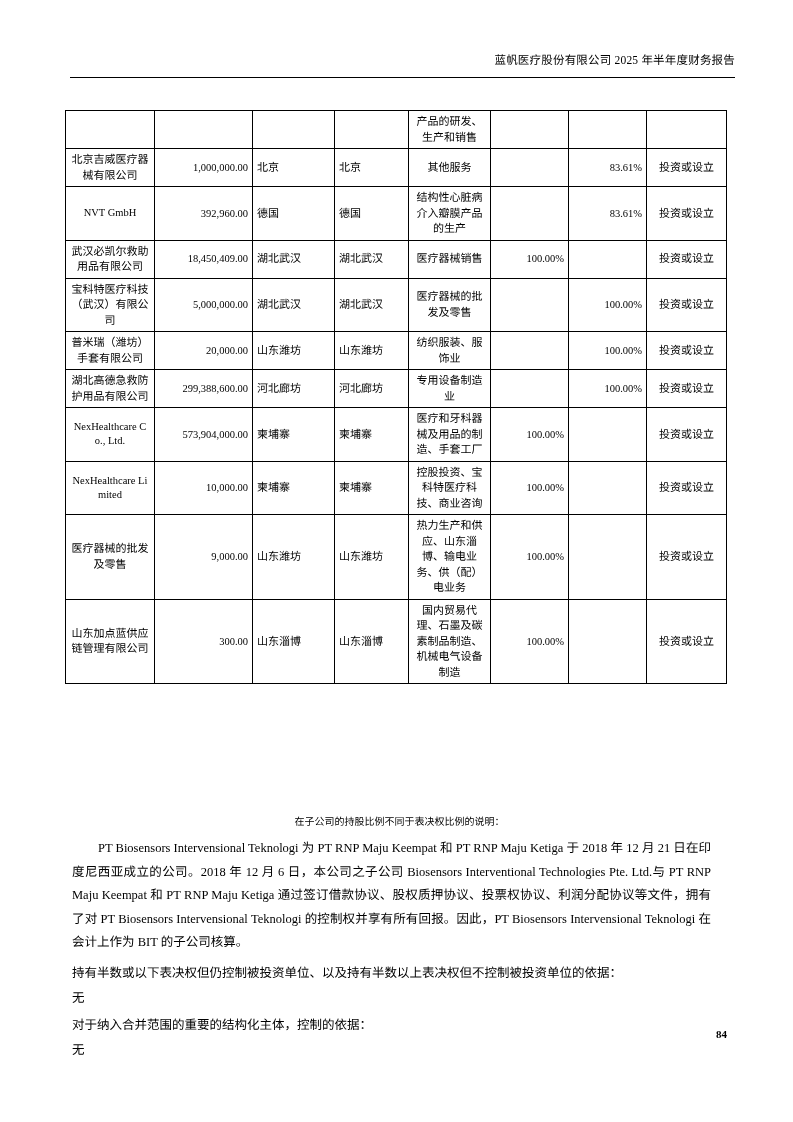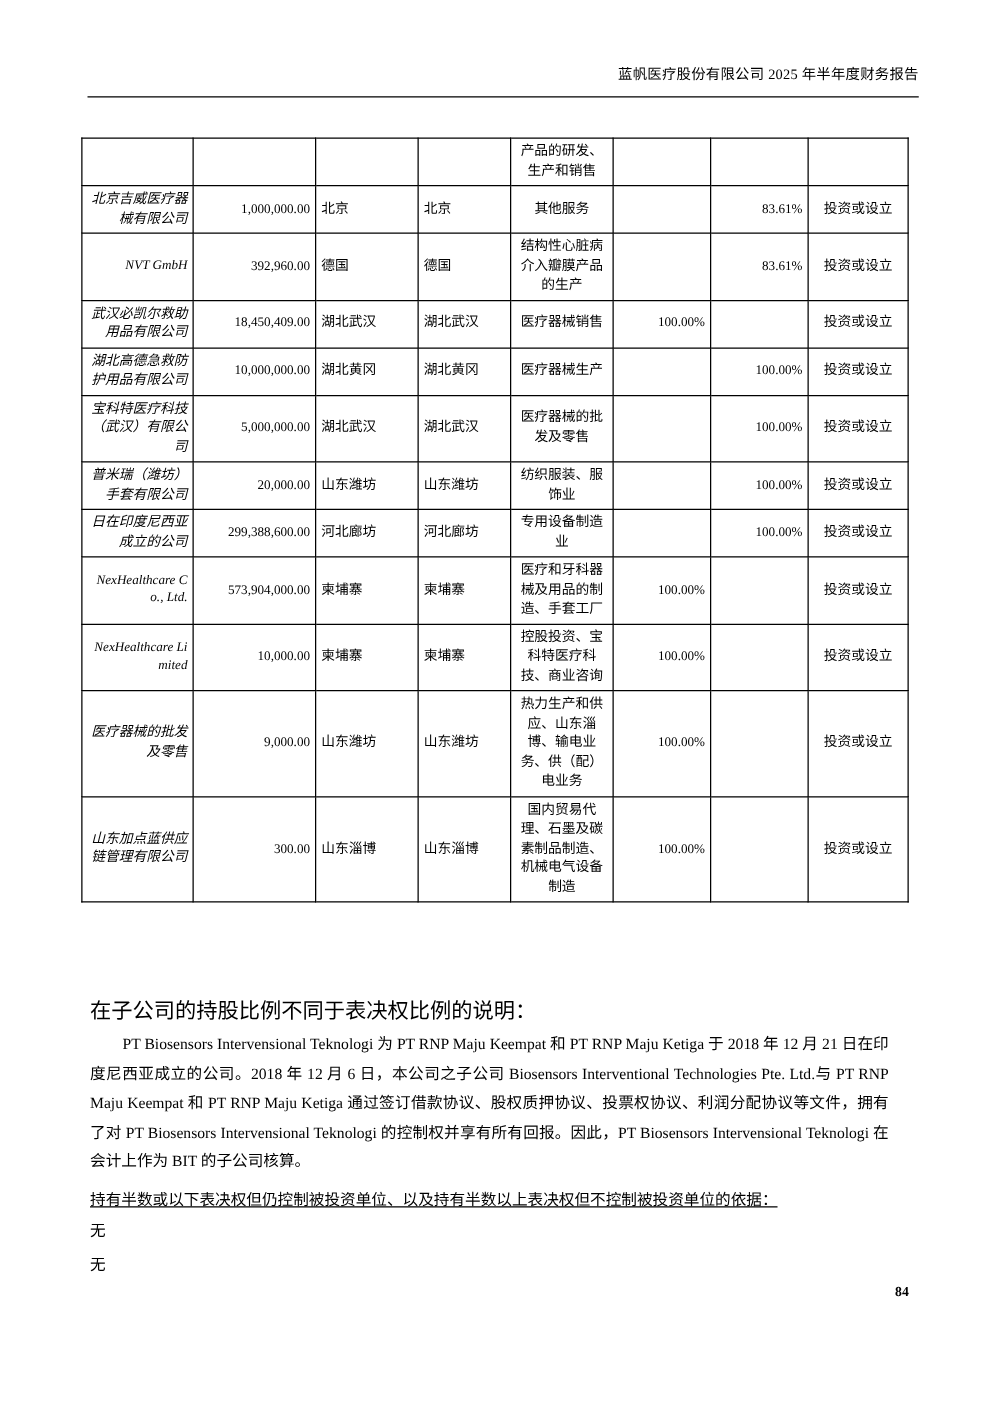--- a/index.html
+++ b/index.html
@@ -68,53 +68,53 @@
   
   col.c1 { width: 89px; }
   col.c2 { width: 98px; }
   col.c3 { width: 82px; }
   col.c4 { width: 74px; }
   col.c5 { width: 82px; }
   col.c6 { width: 78px; }
   col.c7 { width: 78px; }
   col.c8 { width: 80px; }
 
-  td.name      { text-align: right;   font-size: 11px; font-style: italic; }
+  td.name      { text-align: center;   font-size: 11px; }
   td.name.latin{ font-family: "Liberation Serif", serif; font-size: 10.5px; line-height: 14px;}
   td.amount    { text-align: right;  font-size: 10.5px; white-space: nowrap; padding-right: 5px;}
   td.place     { text-align: left;   font-size: 11px; padding-left: 6px;}
   td.biz       { text-align: center; font-size: 11px; }
   td.pct       { text-align: right;  font-size: 10.5px; padding-right: 5px; white-space: nowrap;}
   td.how       { text-align: center; font-size: 11px; white-space: nowrap;}
 
   
   .body-copy {
     position: absolute;
     left: 72px;
     top: 798px;
     width: 655px;
     font-size: 12.5px;
     line-height: 23.5px;
   }
   .lead {
-    font-size: 17px;
+    font-size: 10px;
     line-height: 22px;
-    margin: 0 0 4px 0;
+    margin: 13px 0 4px 0;
+    text-align: center;
   }
   p.para {
     margin: 0 16px 6px 0;
     text-indent: 26px;
     text-align: justify;
     text-justify: inter-ideograph;
     line-height: 23.5px;
   }
   p.tight {
     margin: 0;
     line-height: 25px;
-    text-decoration: underline;
   }
   p.answer {
     margin: 0 0 2px 0;
     line-height: 25px;
   }
 
   
   .page-no {
     position: absolute;
     left: 0;
@@ -180,51 +180,41 @@
             <td class="name">武汉必凯尔救助用品有限公司</td>
             <td class="amount">18,450,409.00</td>
             <td class="place">湖北武汉</td>
             <td class="place">湖北武汉</td>
             <td class="biz">医疗器械销售</td>
             <td class="pct">100.00%</td>
             <td class="pct"></td>
             <td class="how">投资或设立</td>
           </tr>
           <tr>
-            <td class="name">湖北高德急救防护用品有限公司</td>
-            <td class="amount">10,000,000.00</td>
-            <td class="place">湖北黄冈</td>
-            <td class="place">湖北黄冈</td>
-            <td class="biz">医疗器械生产</td>
-            <td class="pct"></td>
-            <td class="pct">100.00%</td>
-            <td class="how">投资或设立</td>
-          </tr>
-          <tr>
             <td class="name">宝科特医疗科技（武汉）有限公司</td>
             <td class="amount">5,000,000.00</td>
             <td class="place">湖北武汉</td>
             <td class="place">湖北武汉</td>
             <td class="biz">医疗器械的批发及零售</td>
             <td class="pct"></td>
             <td class="pct">100.00%</td>
             <td class="how">投资或设立</td>
           </tr>
           <tr>
             <td class="name">普米瑞（潍坊）手套有限公司</td>
             <td class="amount">20,000.00</td>
             <td class="place">山东潍坊</td>
             <td class="place">山东潍坊</td>
             <td class="biz">纺织服装、服饰业</td>
             <td class="pct"></td>
             <td class="pct">100.00%</td>
             <td class="how">投资或设立</td>
           </tr>
           <tr>
-            <td class="name">日在印度尼西亚成立的公司</td>
+            <td class="name">湖北高德急救防护用品有限公司</td>
             <td class="amount">299,388,600.00</td>
             <td class="place">河北廊坊</td>
             <td class="place">河北廊坊</td>
             <td class="biz">专用设备制造业</td>
             <td class="pct"></td>
             <td class="pct">100.00%</td>
             <td class="how">投资或设立</td>
           </tr>
           <tr>
             <td class="name latin">NexHealthcare Co., Ltd.</td>
@@ -268,18 +258,19 @@
           </tr>
         </tbody>
     </table>
   </div>
 
   <div class="body-copy">
     <p class="lead">在子公司的持股比例不同于表决权比例的说明：</p>
     <p class="para">PT Biosensors Intervensional Teknologi 为 PT RNP Maju Keempat 和 PT RNP Maju Ketiga 于 2018 年 12 月 21 日在印度尼西亚成立的公司。2018 年 12 月 6 日，本公司之子公司 Biosensors Interventional Technologies Pte. Ltd.与 PT RNP Maju Keempat 和 PT RNP Maju Ketiga 通过签订借款协议、股权质押协议、投票权协议、利润分配协议等文件，拥有了对 PT Biosensors Intervensional Teknologi 的控制权并享有所有回报。因此，PT Biosensors Intervensional Teknologi 在会计上作为 BIT 的子公司核算。</p>
     <p class="tight">持有半数或以下表决权但仍控制被投资单位、以及持有半数以上表决权但不控制被投资单位的依据：</p>
     <p class="answer">无</p>
+    <p class="tight">对于纳入合并范围的重要的结构化主体，控制的依据：</p>
     <p class="answer">无</p>
   </div>
 
   <div class="page-no">84</div>
 
 </div>
 
 </body></html>

